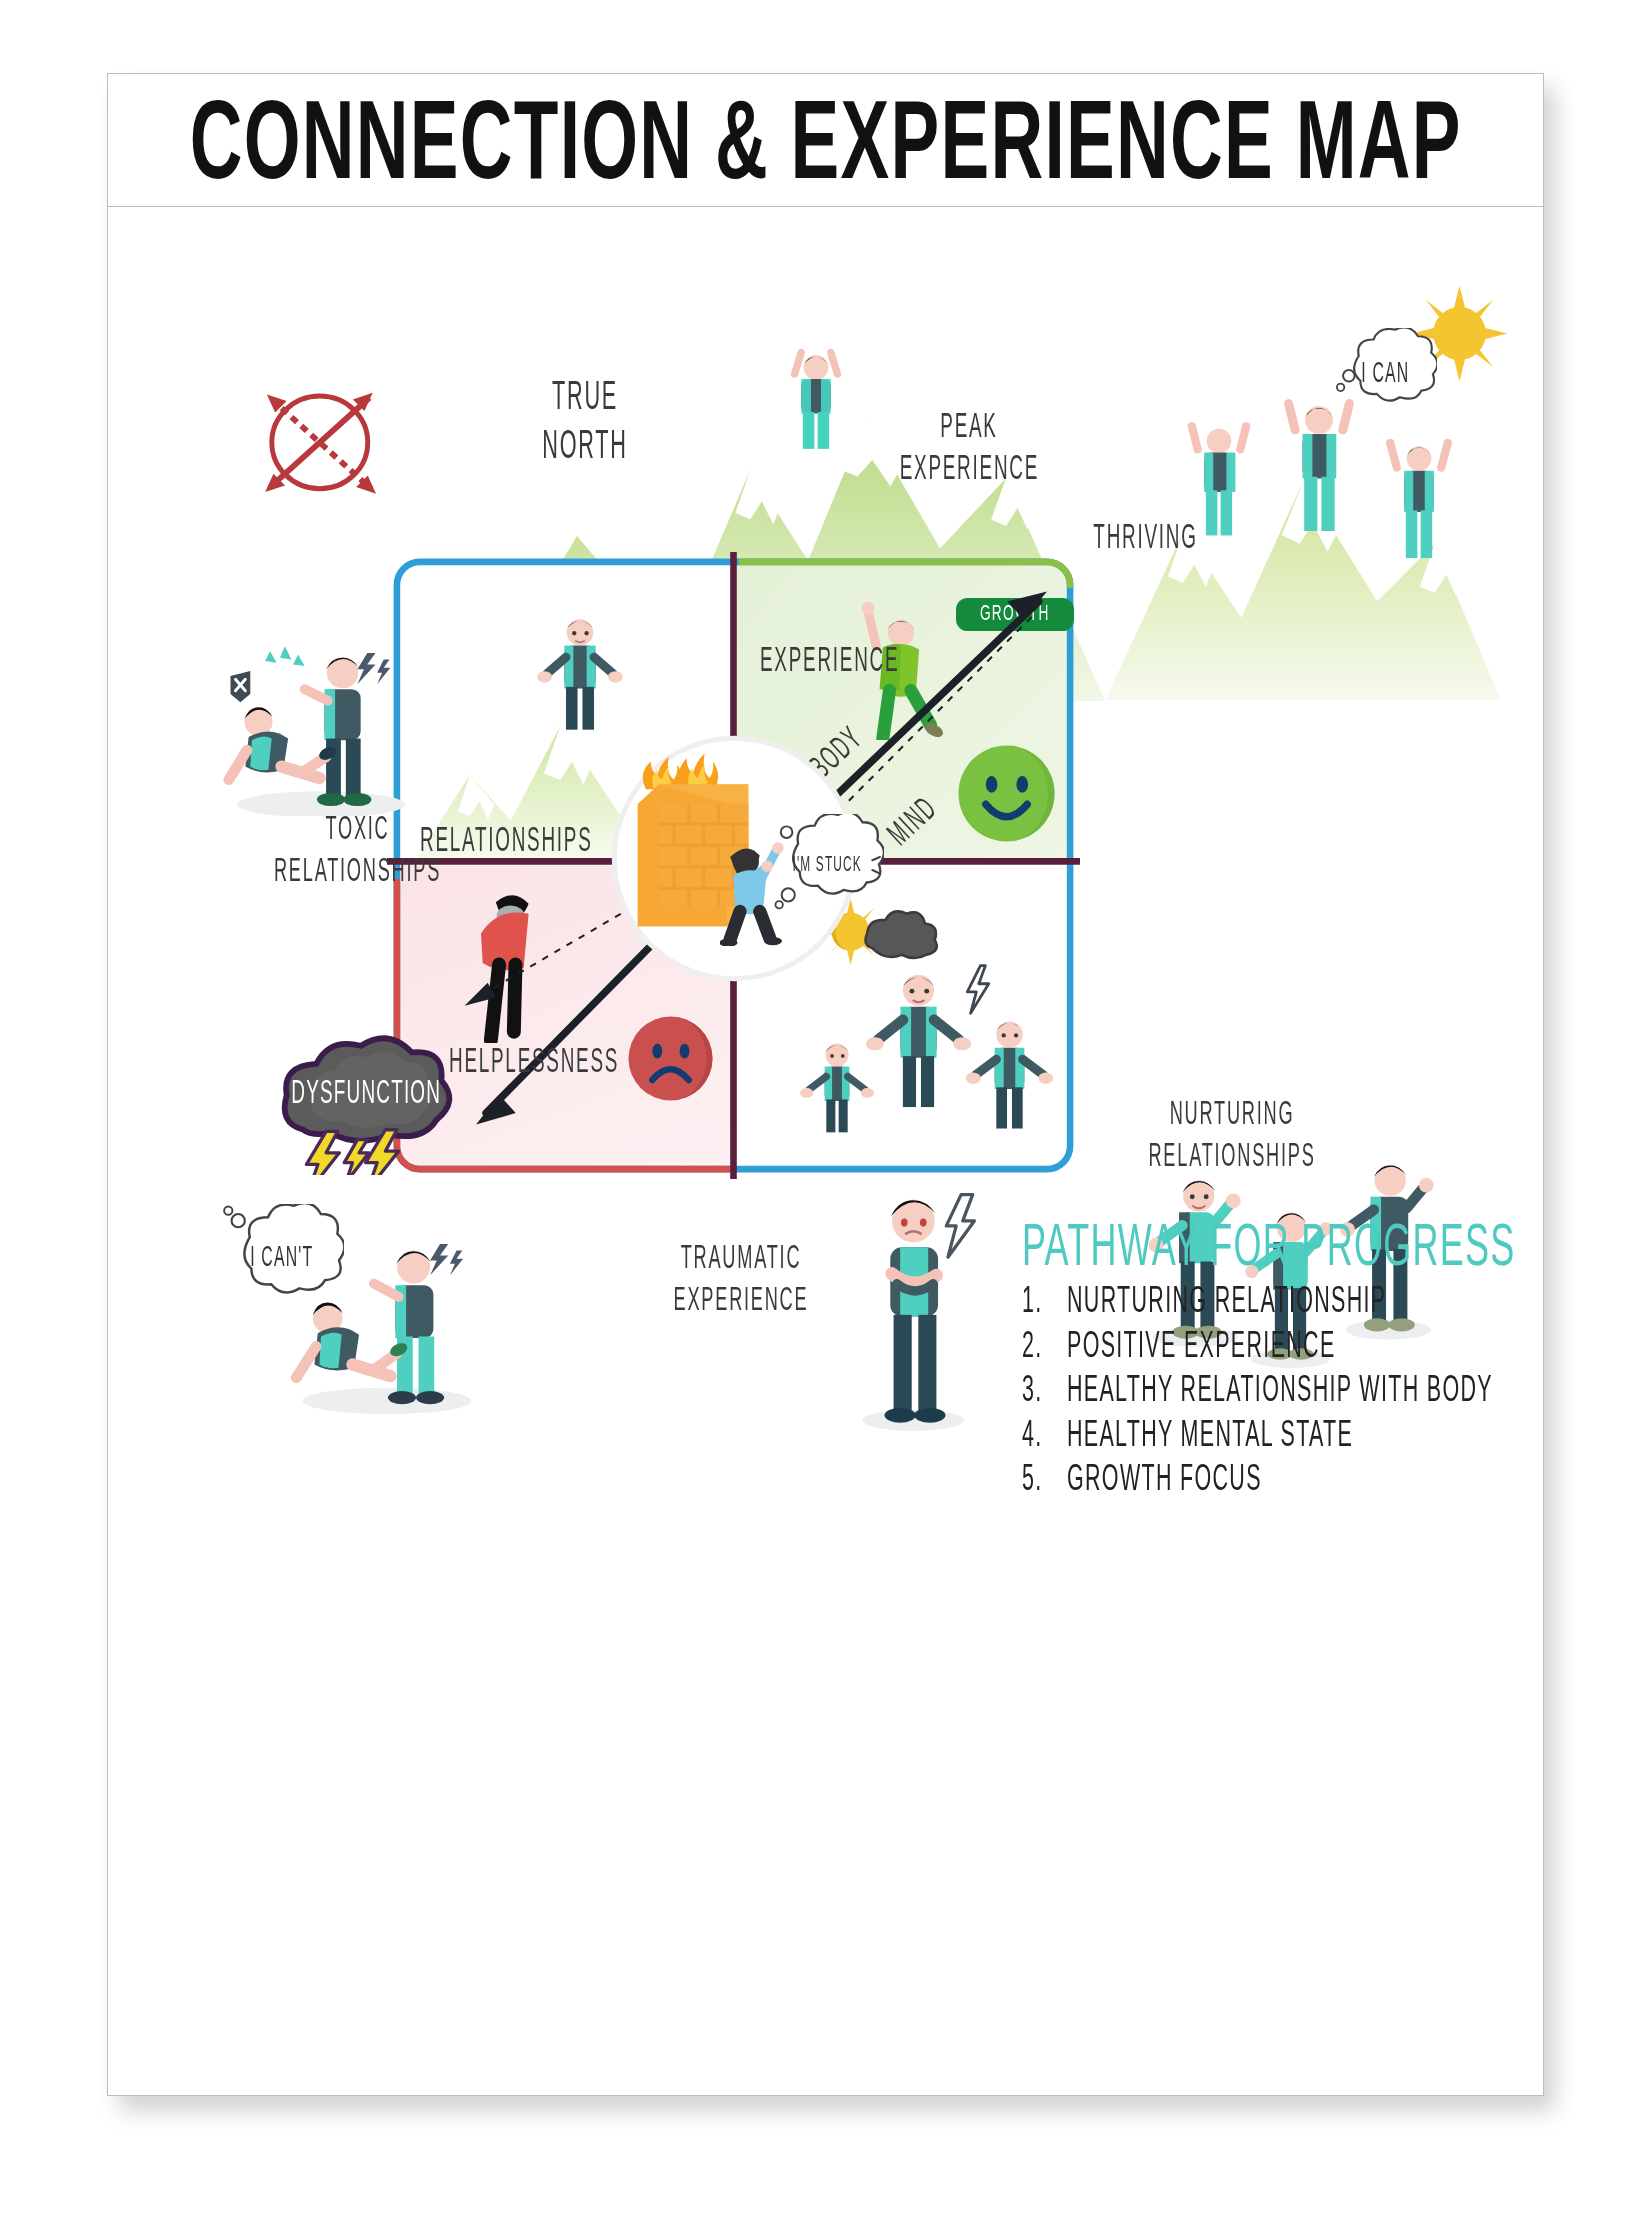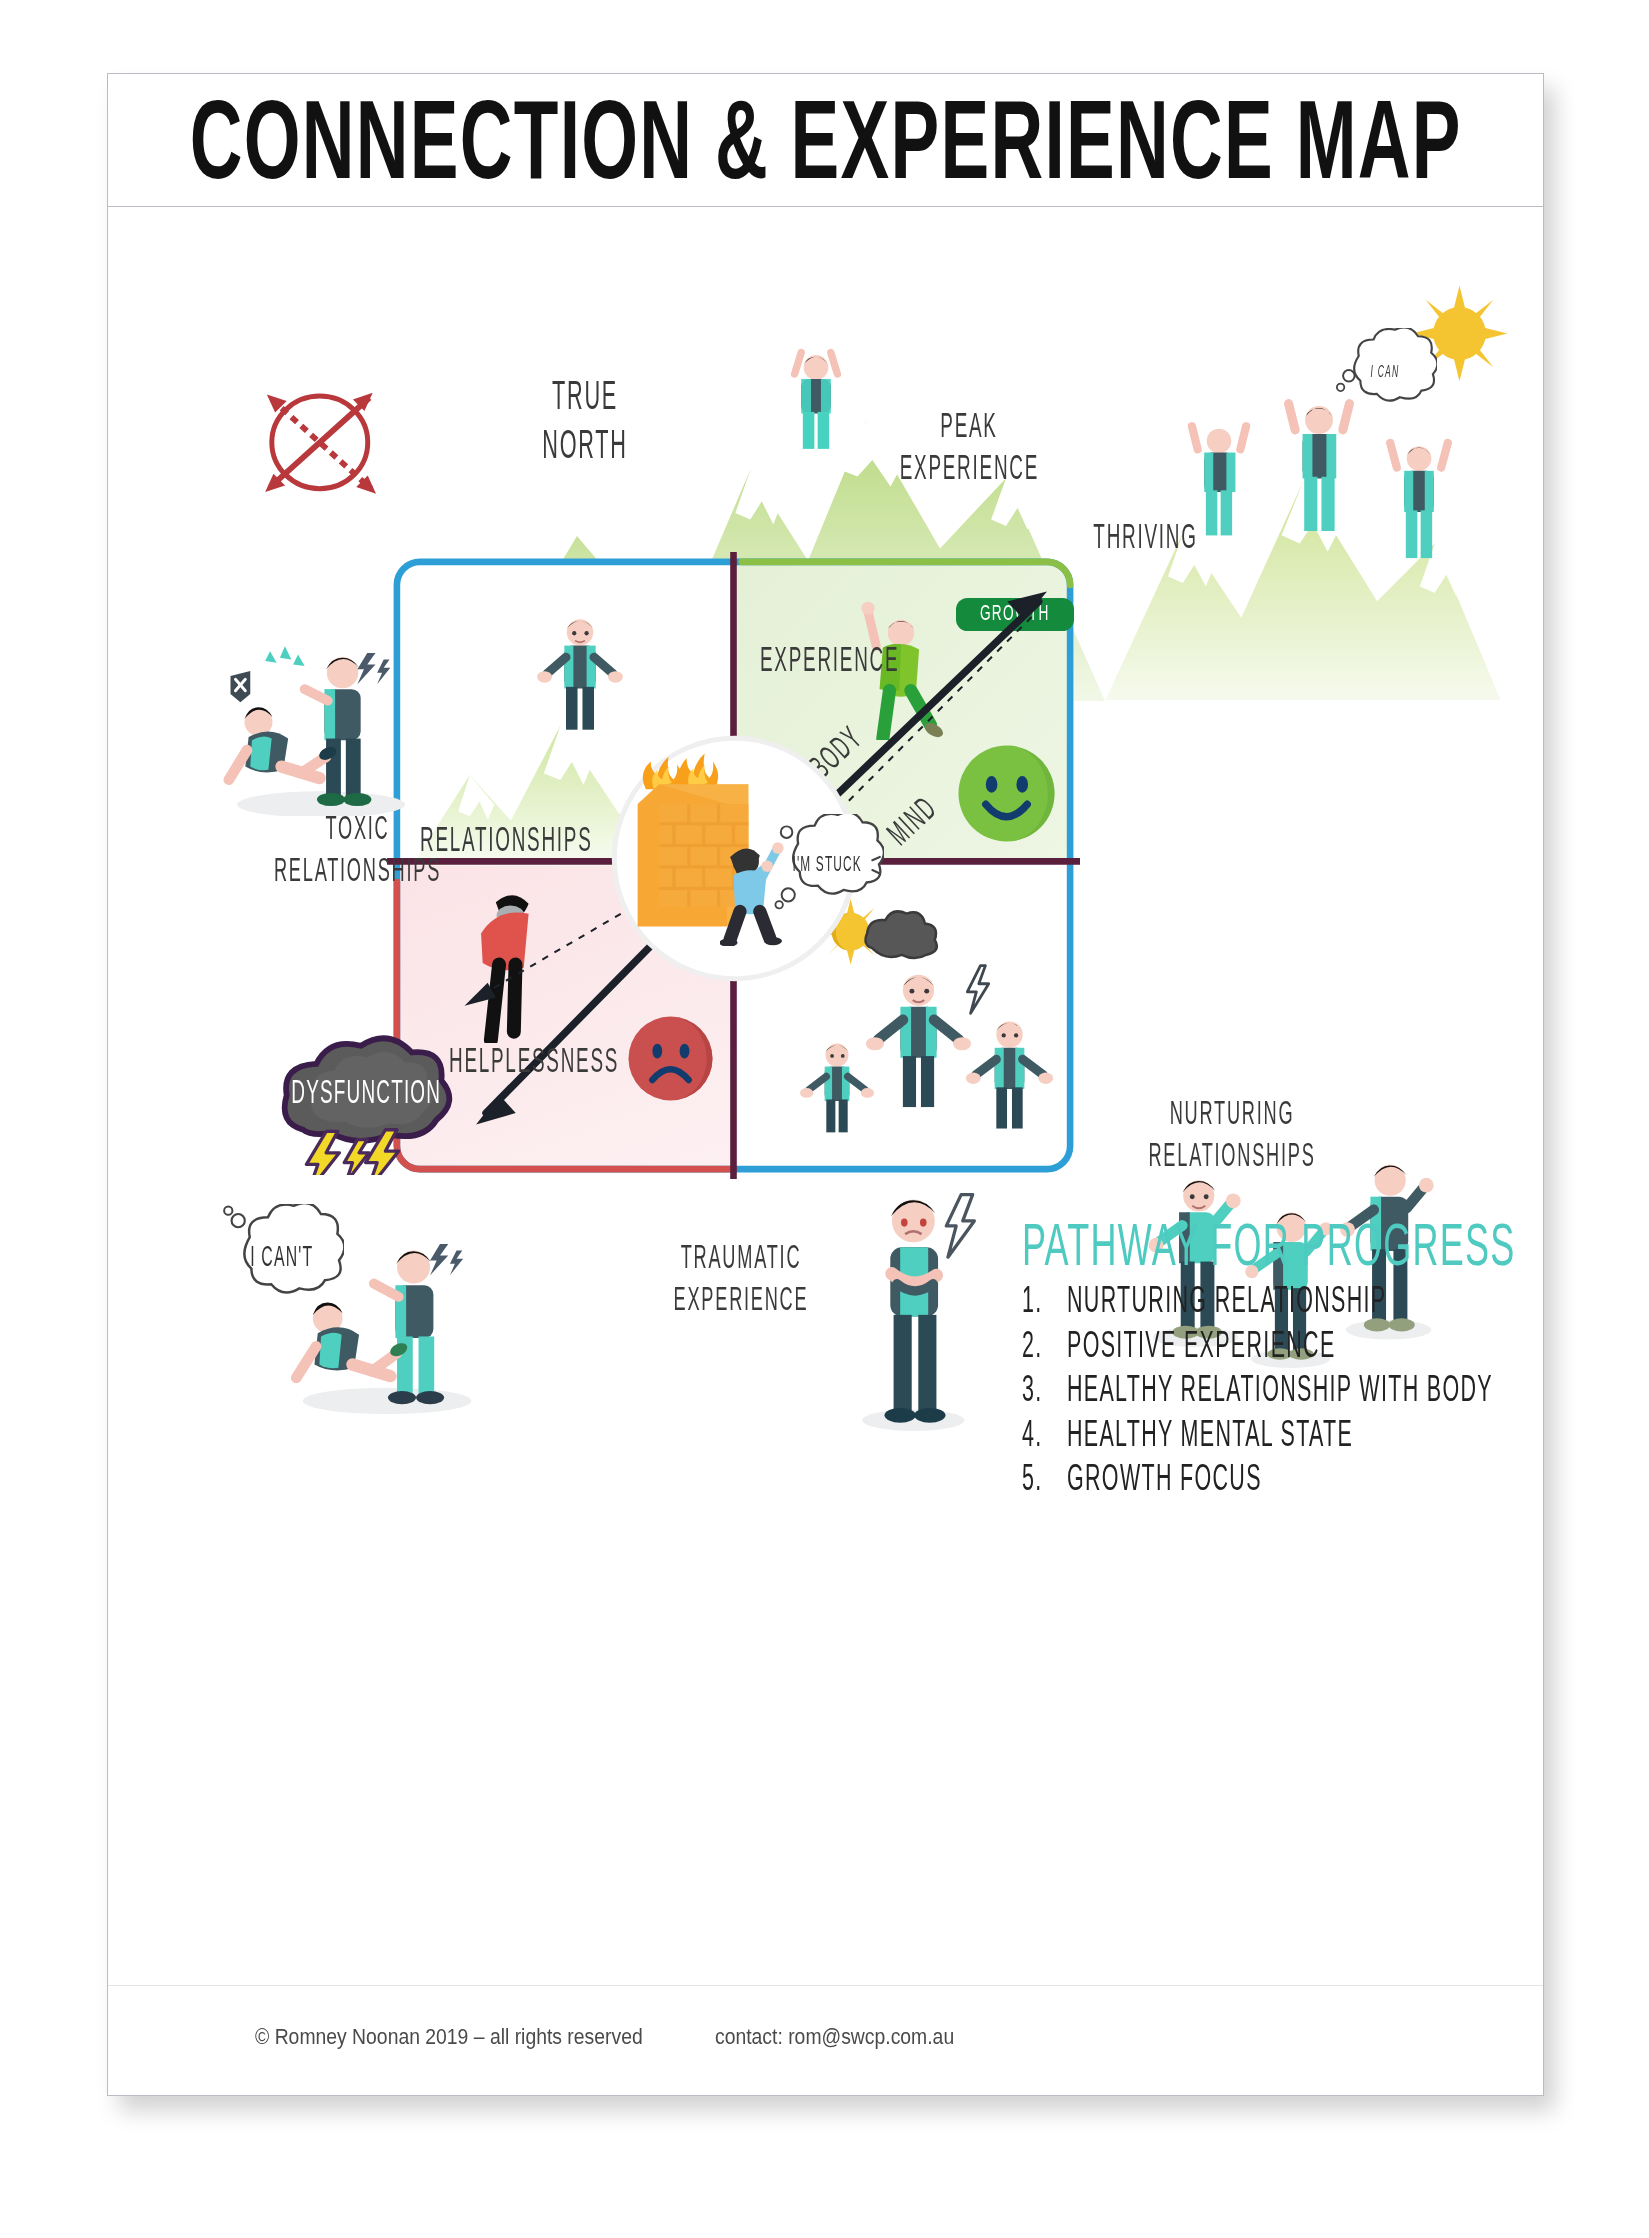--- a/index.html
+++ b/index.html
@@ -182,21 +182,21 @@
       </svg>
     </div>
 
     <div class="bubble" style="left:1211px;top:122px;width:103px;height:89px;">
       <svg width="103" height="89" viewBox="0 0 125 108">
         <path d="M30 34 q-4 -20 18 -20 q6 -16 26 -12 q18 -8 28 8 q20 0 16 20 q14 12 2 26
                  q6 18 -14 20 q-6 14 -26 8 q-16 10 -28 -4 q-20 2 -20 -16 q-14 -12 -2 -30z" fill="#fff" stroke="#444" stroke-width="2.6"></path>
         <circle cx="18" cy="58" r="7" fill="#fff" stroke="#444" stroke-width="2.4"></circle>
         <circle cx="8" cy="72" r="4.5" fill="#fff" stroke="#444" stroke-width="2.2"></circle>
       </svg>
-      <div class="btxt" style="font-size:12px;font-style:italic;">
+      <div class="btxt" style="font-size:22px;">
         <span>I CAN</span>
       </div>
     </div>
 
     <div class="person" style="left:1064px;top:210px;width:64px;height:124px;">
       <svg width="64" height="124" viewBox="0 0 78 150">
         <path d="M13 40 L6 12" stroke="#f4c2b6" stroke-width="10" stroke-linecap="round"></path>
         <path d="M65 40 L72 12" stroke="#f4c2b6" stroke-width="10" stroke-linecap="round"></path>
         <circle cx="39" cy="30" r="15" fill="#f6cfc2"></circle>
         <rect x="21" y="44" width="36" height="48" rx="9" fill="#3f5a63"></rect>
@@ -726,19 +726,15 @@
         </li>
         <li>
           <span class="num">5.</span>
           <span class="txt">GROWTH FOCUS</span>
         </li>
       </ol>
     </div>
 
   </div>
 
-  <div id="footer-bar">
-    <div class="foot-txt" id="foot-copy">© Romney Noonan 2019 – all rights reserved</div>
-    <div class="foot-txt" id="foot-contact">contact: rom@swcp.com.au</div>
-  </div>
 
 </div>
 
 
 </body></html>

